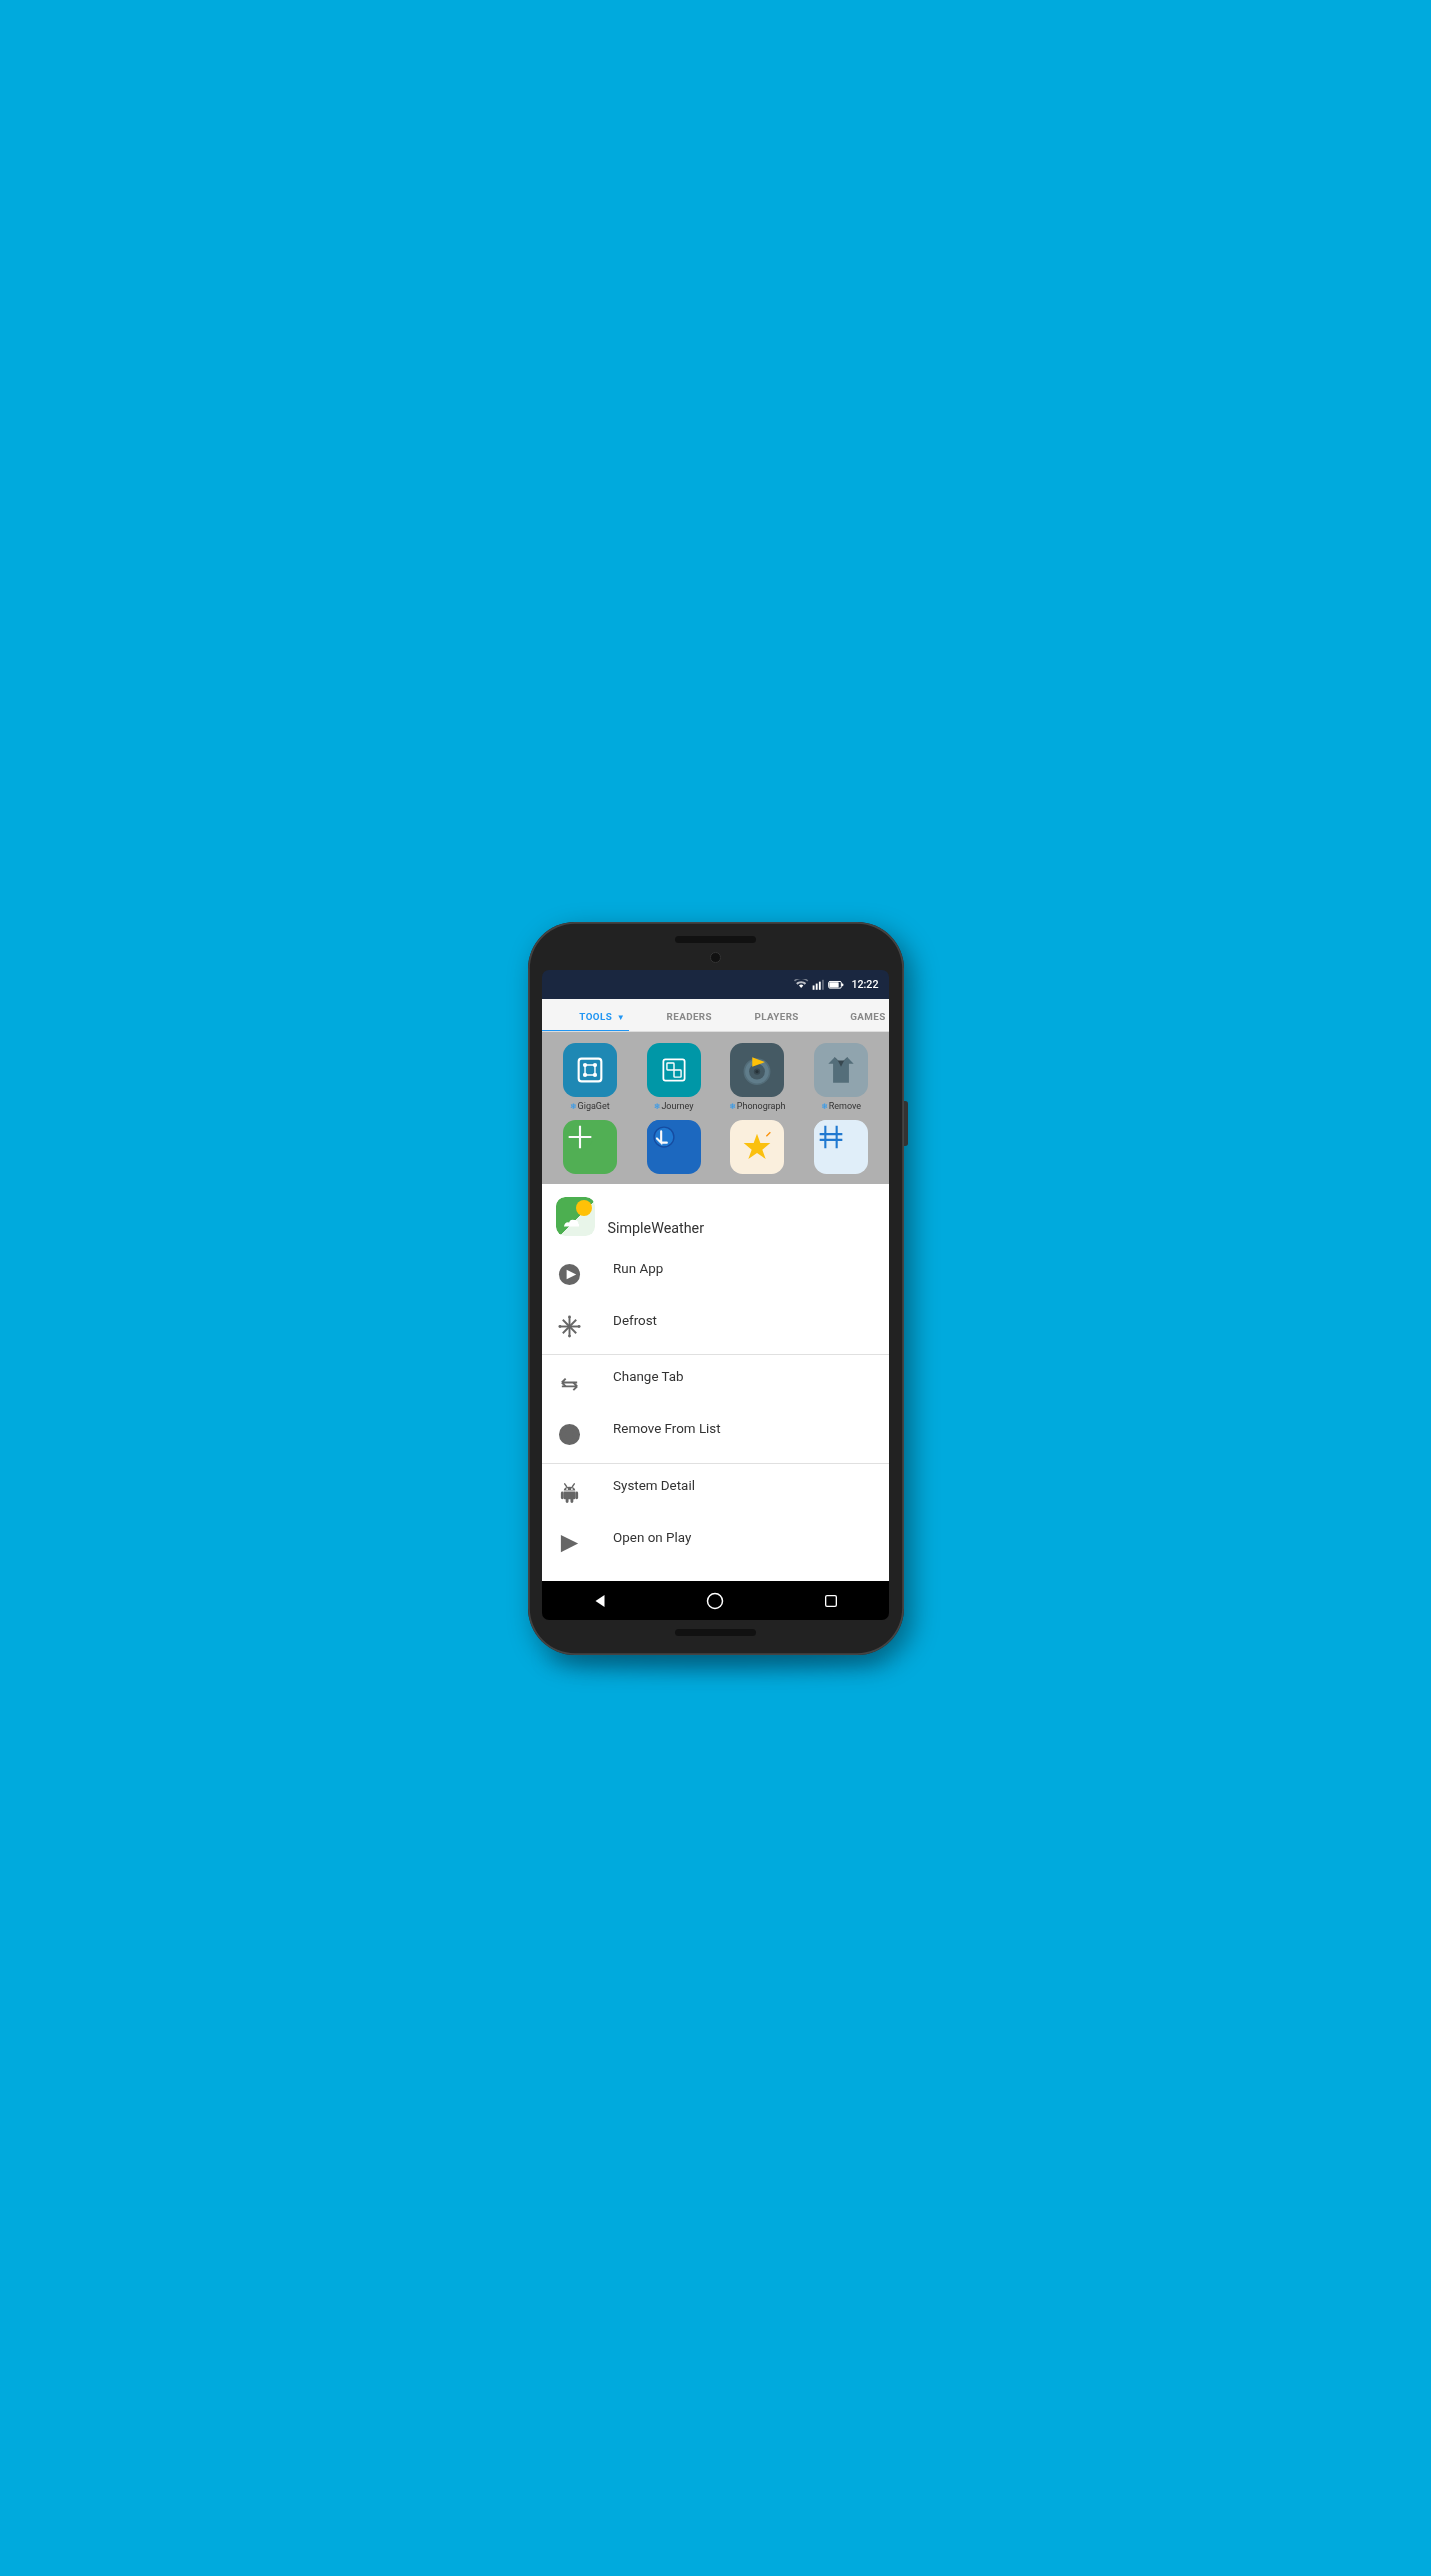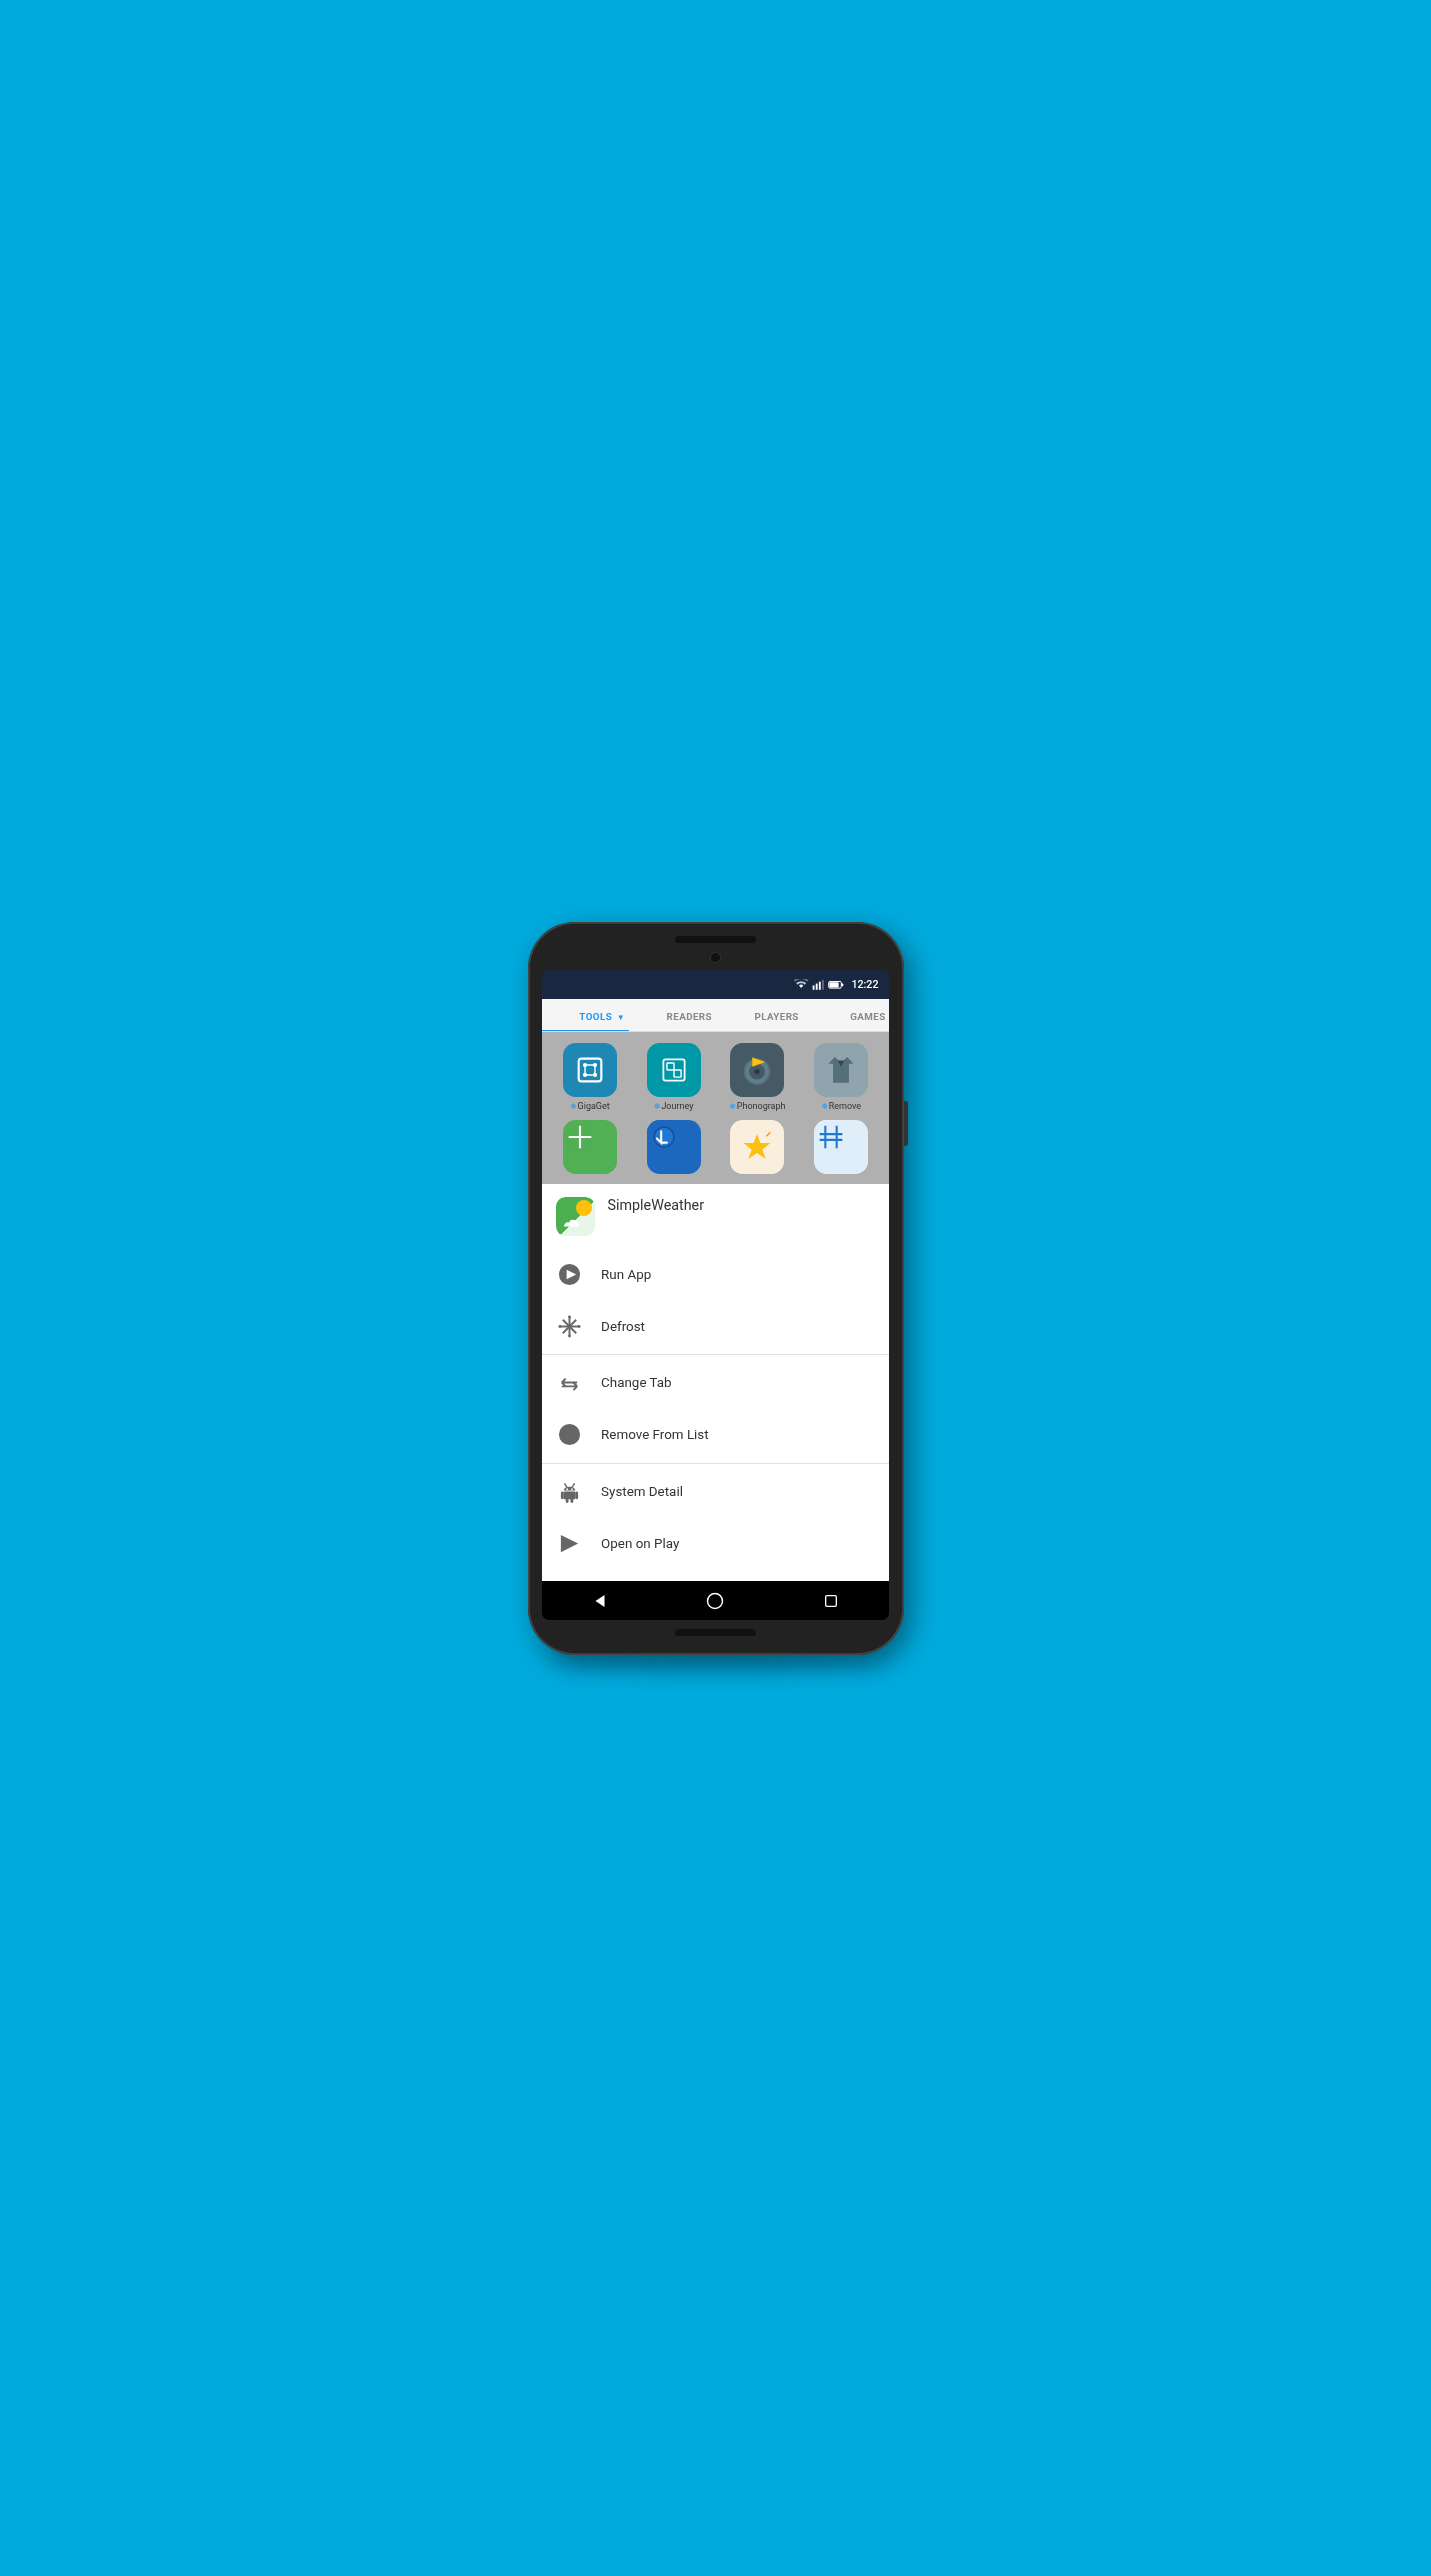--- a/index.html
+++ b/index.html
@@ -225,21 +225,21 @@
 
     
     .context-menu {
       background: white;
       flex: 1;
       overflow: hidden;
     }
 
     .menu-header {
       display: flex;
-      align-items: flex-start;
+      align-items: flex-end;
       padding: 12.5px 14.3px;
       gap: 12.5px;
       border-bottom: none;
     }
 
     .menu-app-icon {
       width: 39px;
       height: 39px;
       border-radius: 9px;
       overflow: hidden;
@@ -247,23 +247,22 @@
     }
 
     .menu-app-name {
       font-size: 14.3px;
       font-weight: 400;
       color: #333;
     }
 
     .menu-item {
       display: flex;
-      align-items: center;
       padding: 12.5px 14.3px;
-      gap: 18px;
+      gap: 30px;
       cursor: pointer;
     }
 
     .menu-icon {
       width: 27px;
       height: 27px;
       display: flex;
       align-items: center;
       justify-content: center;
       flex-shrink: 0;

